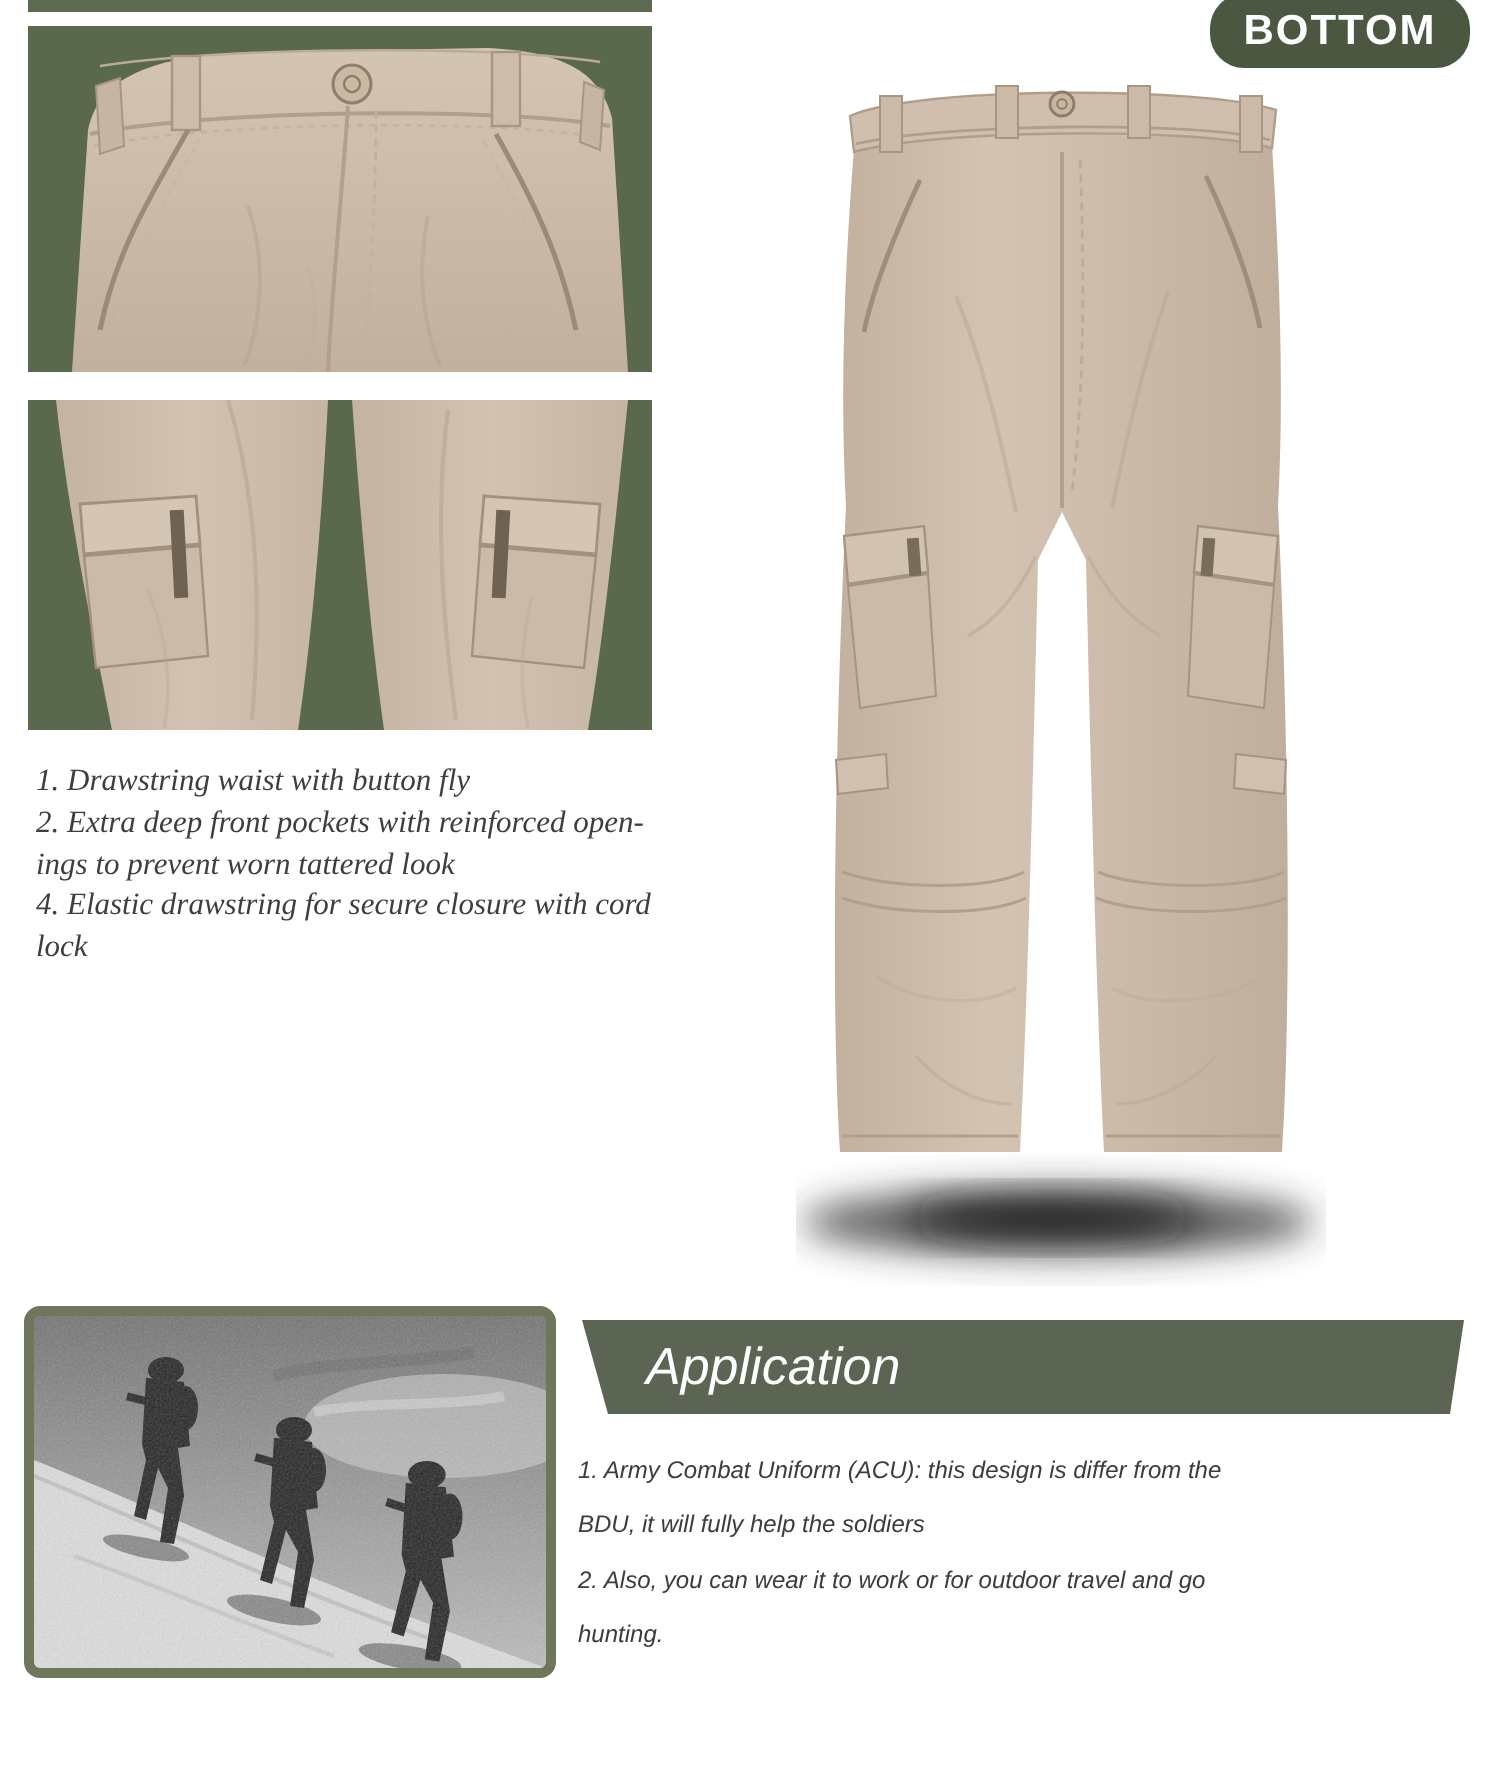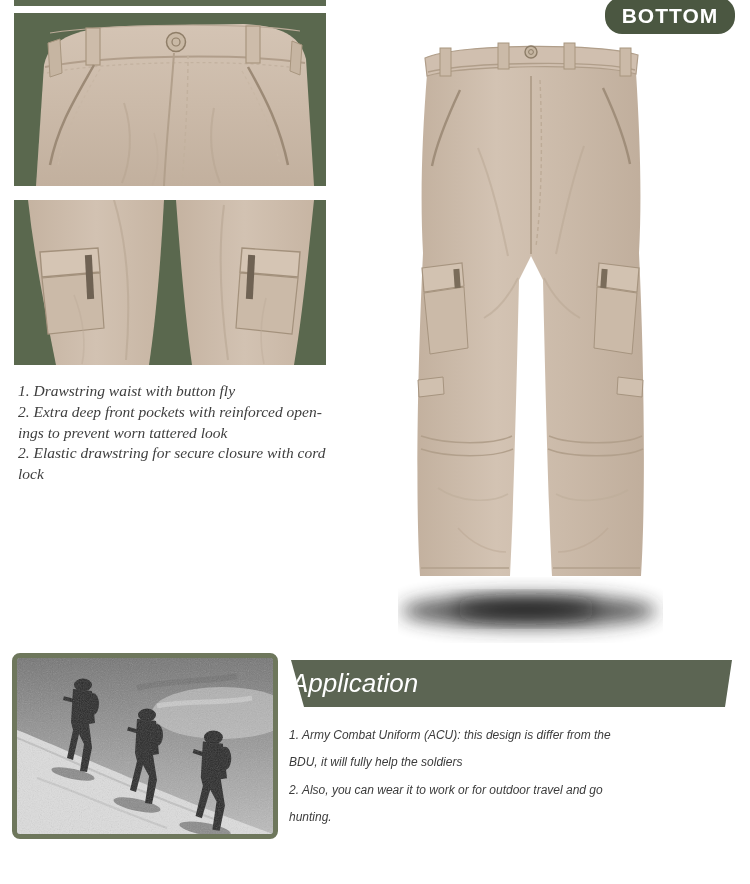--- a/index.html
+++ b/index.html
@@ -30,21 +30,21 @@
 
   
   .soldiers{left:12px;top:653px;width:256px;height:176px;border:5px solid #6e775c;
             border-radius:8px;overflow:hidden;background:#9aa0a0;}
   .soldiers svg{display:block;filter:grayscale(1) contrast(1.05);}
 
   
   .app-banner{left:291px;top:660px;width:441px;height:47px;background:#5c6553;
               clip-path:polygon(0 0,100% 0,calc(100% - 7px) 100%,13px 100%);
               display:flex;align-items:center;}
-  .app-banner span{color:#ffffff;font-style:italic;font-size:26px;}
+  .app-banner span{color:#ffffff;font-style:italic;font-size:26px;margin-left:32px;}
 
   
   .app-text{left:289px;top:722px;width:460px;color:#3c3c3c;font-style:italic;
             font-size:12px;line-height:27.3px;}
   .app-text div{white-space:nowrap;}
 </style>
 </head>
 <body>
 
 <div style="width:750px;height:744px;position:relative;">
@@ -126,21 +126,21 @@
       <path d="M210,5 C204,50 206,100 214,160" stroke="#b4a28e" stroke-width="2" fill="none" opacity="0.5"></path>
       <path d="M60,95 C70,120 72,145 68,164" stroke="#bcab98" stroke-width="1.6" fill="none" opacity="0.45"></path>
       <path d="M252,98 C246,122 246,145 250,164" stroke="#bcab98" stroke-width="1.6" fill="none" opacity="0.45"></path>
     </svg>
   </div>
 
   <div class="abs features">
     <div>1. Drawstring waist with button fly</div>
     <div>2. Extra deep front pockets with reinforced open-</div>
     <div>ings to prevent worn tattered look</div>
-    <div>2. Elastic drawstring for secure closure with cord</div>
+    <div>4. Elastic drawstring for secure closure with cord</div>
     <div>lock</div>
   </div>
 
   <div class="abs main-photo">
     <svg width="265" height="615" viewBox="0 0 265 615">
       <defs>
         <linearGradient id="fab3" x1="0" y1="0" x2="1" y2="0">
           <stop offset="0" stop-color="#c3b19f"></stop>
             <stop offset="0.35" stop-color="#d3c3b3"></stop>
           <stop offset="0.65" stop-color="#cbbaa9"></stop>

